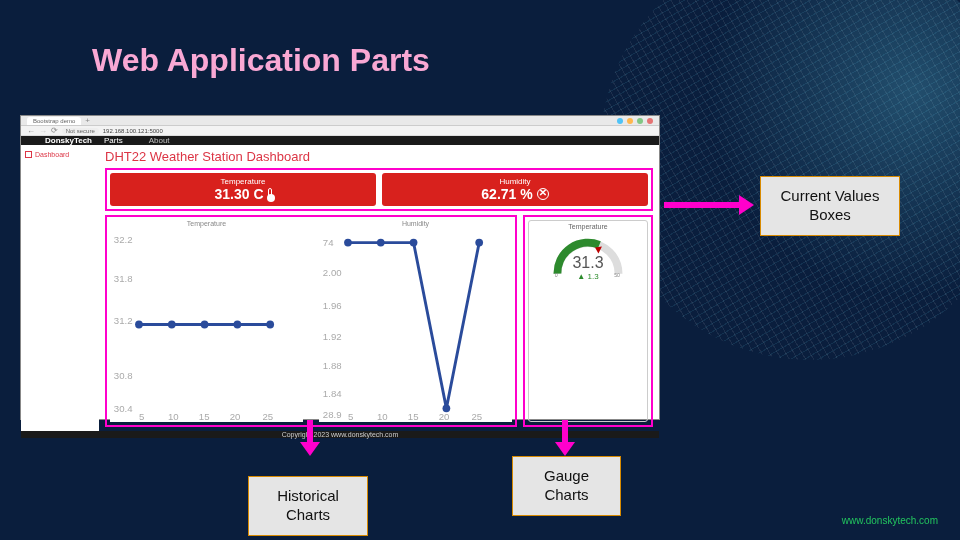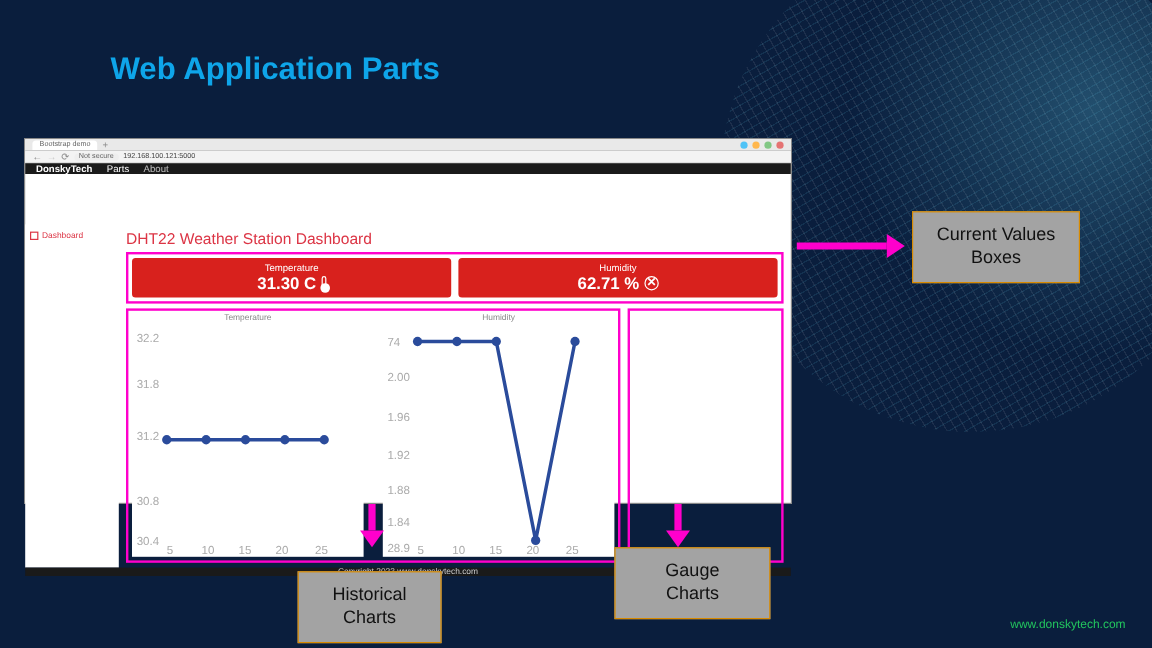--- a/index.html
+++ b/index.html
@@ -16,42 +16,42 @@
     background:
       radial-gradient(circle at 70% 30%, rgba(91,192,222,0.3) 0%, transparent 50%),
       repeating-linear-gradient(45deg, transparent 0 6px, rgba(255,255,255,0.08) 6px 7px),
       repeating-linear-gradient(-45deg, transparent 0 6px, rgba(91,192,222,0.12) 6px 7px);
     border-radius: 50%;
     transform: rotate(15deg);
     pointer-events: none;
   }
   .slide-title {
     position: absolute; top: 42px; left: 92px;
-    color: #0ea5e9; font-size: 26px; font-weight: 800;
+    color: #f9a8d4; font-size: 32px; font-weight: 800;
   }
   .screenshot {
     position: absolute; top: 115px; left: 20px;
     width: 640px; height: 305px;
     background: #fff;
     border: 1px solid #888;
     display: flex; flex-direction: column;
     font-size: 8px;
   }
   .browser-bar {
     height: 14px; background: #e9e9e9; border-bottom: 1px solid #ccc;
     display: flex; align-items: center; padding: 0 6px; gap: 4px;
   }
   .tab { background: #fff; padding: 1px 6px; font-size: 6px; border-radius: 3px 3px 0 0; color: #666; }
   .url-bar { height: 12px; background: #f3f3f3; border-bottom: 1px solid #ddd; display: flex; align-items: center; padding: 0 6px; gap: 4px; }
   .url-pill { background: #eee; border-radius: 6px; padding: 0 4px; font-size: 6px; color: #666; }
   .window-dots { margin-left: auto; display: flex; gap: 4px; }
   .wd { width: 6px; height: 6px; border-radius: 50%; }
-  .nav-bar { height: 16px; background: #1a1a1a; color: #fff; font-size: 8px; display: flex; align-items: center; padding: 0 9px; gap: 12px; }
+  .nav-bar { height: 16px; background: #1a1a1a; color: #fff; font-size: 8px; display: flex; align-items: center; padding: 0 24px; gap: 12px; }
   .brand { font-weight: 700; }
-  .content { flex: 1; display: flex; margin-top: 42px; }
+  .content { flex: 1; display: flex; }
   .sidebar { width: 78px; background: #fff; padding: 6px 4px; }
   .side-item { color: #dc3545; font-size: 7px; display: flex; align-items: center; gap: 3px; }
   .side-icon { width: 7px; height: 7px; border: 1px solid #dc3545; }
   .main { flex: 1; padding: 4px 6px; display: flex; flex-direction: column; gap: 4px; }
   .page-title { color: #dc3545; font-size: 13px; font-weight: 400; }
   .boxes-wrap { border: 2px solid #ff00cc; padding: 3px; display: flex; gap: 6px; }
   .val-box { flex: 1; background: #d8211d; color: #fff; text-align: center; border-radius: 3px; padding: 4px; display: flex; flex-direction: column; align-items: center; justify-content: center; }
   .val-label { font-size: 8px; }
   .val-value { font-size: 14px; font-weight: 700; display: flex; align-items: center; gap: 4px; justify-content: flex-end; }
   .thermo-icon { display: inline-block; width: 4px; height: 12px; border: 1px solid #fff; border-radius: 3px; position: relative; }
@@ -67,21 +67,21 @@
   .gauges-wrap { width: 130px; border: 2px solid #ff00cc; padding: 3px; display: flex; flex-direction: column; gap: 3px; }
   .gauge { flex: 1; border: 1px solid #ccc; border-radius: 3px; display: flex; flex-direction: column; align-items: center; justify-content: flex-start; padding: 2px; }
   .gauge-title { font-size: 7px; color: #666; }
   .gauge-svg { width: 100%; height: 48px; }
   .gauge-val { font-size: 16px; color: #555; margin-top: -24px; }
   .gauge-delta { font-size: 8px; color: #2a8a2a; }
   .footer { height: 14px; background: #1a1a1a; color: #ccc; font-size: 7px; display:flex;align-items:center;justify-content:center; }
   
   .callout {
     position: absolute;
-    background: #a3a3a3;
+    background: #e5e5e5;
     border: 1px solid #d88a00;
     padding: 10px 14px;
     text-align: center;
     color: #111;
     font-size: 15px;
     line-height: 1.25;
   }
   .arrow { position: absolute; }
   .arrow svg { overflow: visible; }
   .site-url {
@@ -110,21 +110,21 @@
   <div class="url-bar">
     <span style="color:#888;">←</span>
     <span style="color:#ccc;">→</span>
     <span style="color:#888;">⟳</span>
     <span class="url-pill">Not secure</span>
     <span style="font-size:6px;color:#444;">192.168.100.121:5000</span>
   </div>
   <div class="nav-bar">
     <span class="brand">DonskyTech</span>
     <span>Parts</span>
-    <span style="opacity:.7;">About</span>
+    <span style="opacity:.7;margin-left:14px;">About</span>
   </div>
   <div class="content">
     <div class="sidebar">
       <div class="side-item">
         <span class="side-icon"></span>
         <span>Dashboard</span>
       </div>
     </div>
     <div class="main">
       <div class="page-title">DHT22 Weather Station Dashboard</div>
@@ -191,20 +191,32 @@
                 <text x="15" y="99" font-size="5" fill="#aaa">5</text>
                 <text x="30" y="99" font-size="5" fill="#aaa">10</text>
                 <text x="46" y="99" font-size="5" fill="#aaa">15</text>
                 <text x="62" y="99" font-size="5" fill="#aaa">20</text>
                 <text x="79" y="99" font-size="5" fill="#aaa">25</text>
               </svg>
             </div>
           </div>
         </div>
         <div class="gauges-wrap">
+          <div class="gauge">
+            <div class="gauge-title">Temperature</div>
+            <svg class="gauge-svg" viewBox="0 0 100 55">
+              <path d="M 15 50 A 35 35 0 0 1 85 50" stroke="#ddd" stroke-width="9" fill="none"></path>
+              <path d="M 15 50 A 35 35 0 0 1 63 17" stroke="#2d8a2d" stroke-width="9" fill="none"></path>
+              <polygon points="58,20 66,19 62,27" fill="#b00"></polygon>
+              <text x="12" y="54" font-size="6" fill="#888">0</text>
+              <text x="80" y="54" font-size="6" fill="#888">50</text>
+            </svg>
+            <div class="gauge-val">31.3</div>
+            <div class="gauge-delta">▲ 1.3</div>
+          </div>
         </div>
       </div>
     </div>
   </div>
   <div class="footer">Copyright 2023 www.donskytech.com</div>
 </div>
 
 <div class="arrow" style="top:195px; left:664px;">
   <svg width="90" height="20">
       <line x1="0" y1="10" x2="75" y2="10" stroke="#ff00cc" stroke-width="6"></line>
@@ -219,15 +231,15 @@
 </div>
 <div class="arrow" style="top:420px; left:555px;">
   <svg width="20" height="36">
       <line x1="10" y1="0" x2="10" y2="22" stroke="#ff00cc" stroke-width="6"></line>
       <polygon points="0,22 20,22 10,36" fill="#ff00cc"></polygon>
     </svg>
 </div>
 
 <div class="callout" style="top:176px; left:760px; width:140px;">Current Values<br>Boxes</div>
 <div class="callout" style="top:476px; left:248px; width:120px;">Historical<br>Charts</div>
-<div class="callout" style="top:456px; left:512px; width:130px;">Gauge<br>Charts</div>
+<div class="callout" style="top:456px; left:512px; width:109px;">Gauge<br>Charts</div>
 
 <div class="site-url">www.donskytech.com</div>
 
 </body></html>

